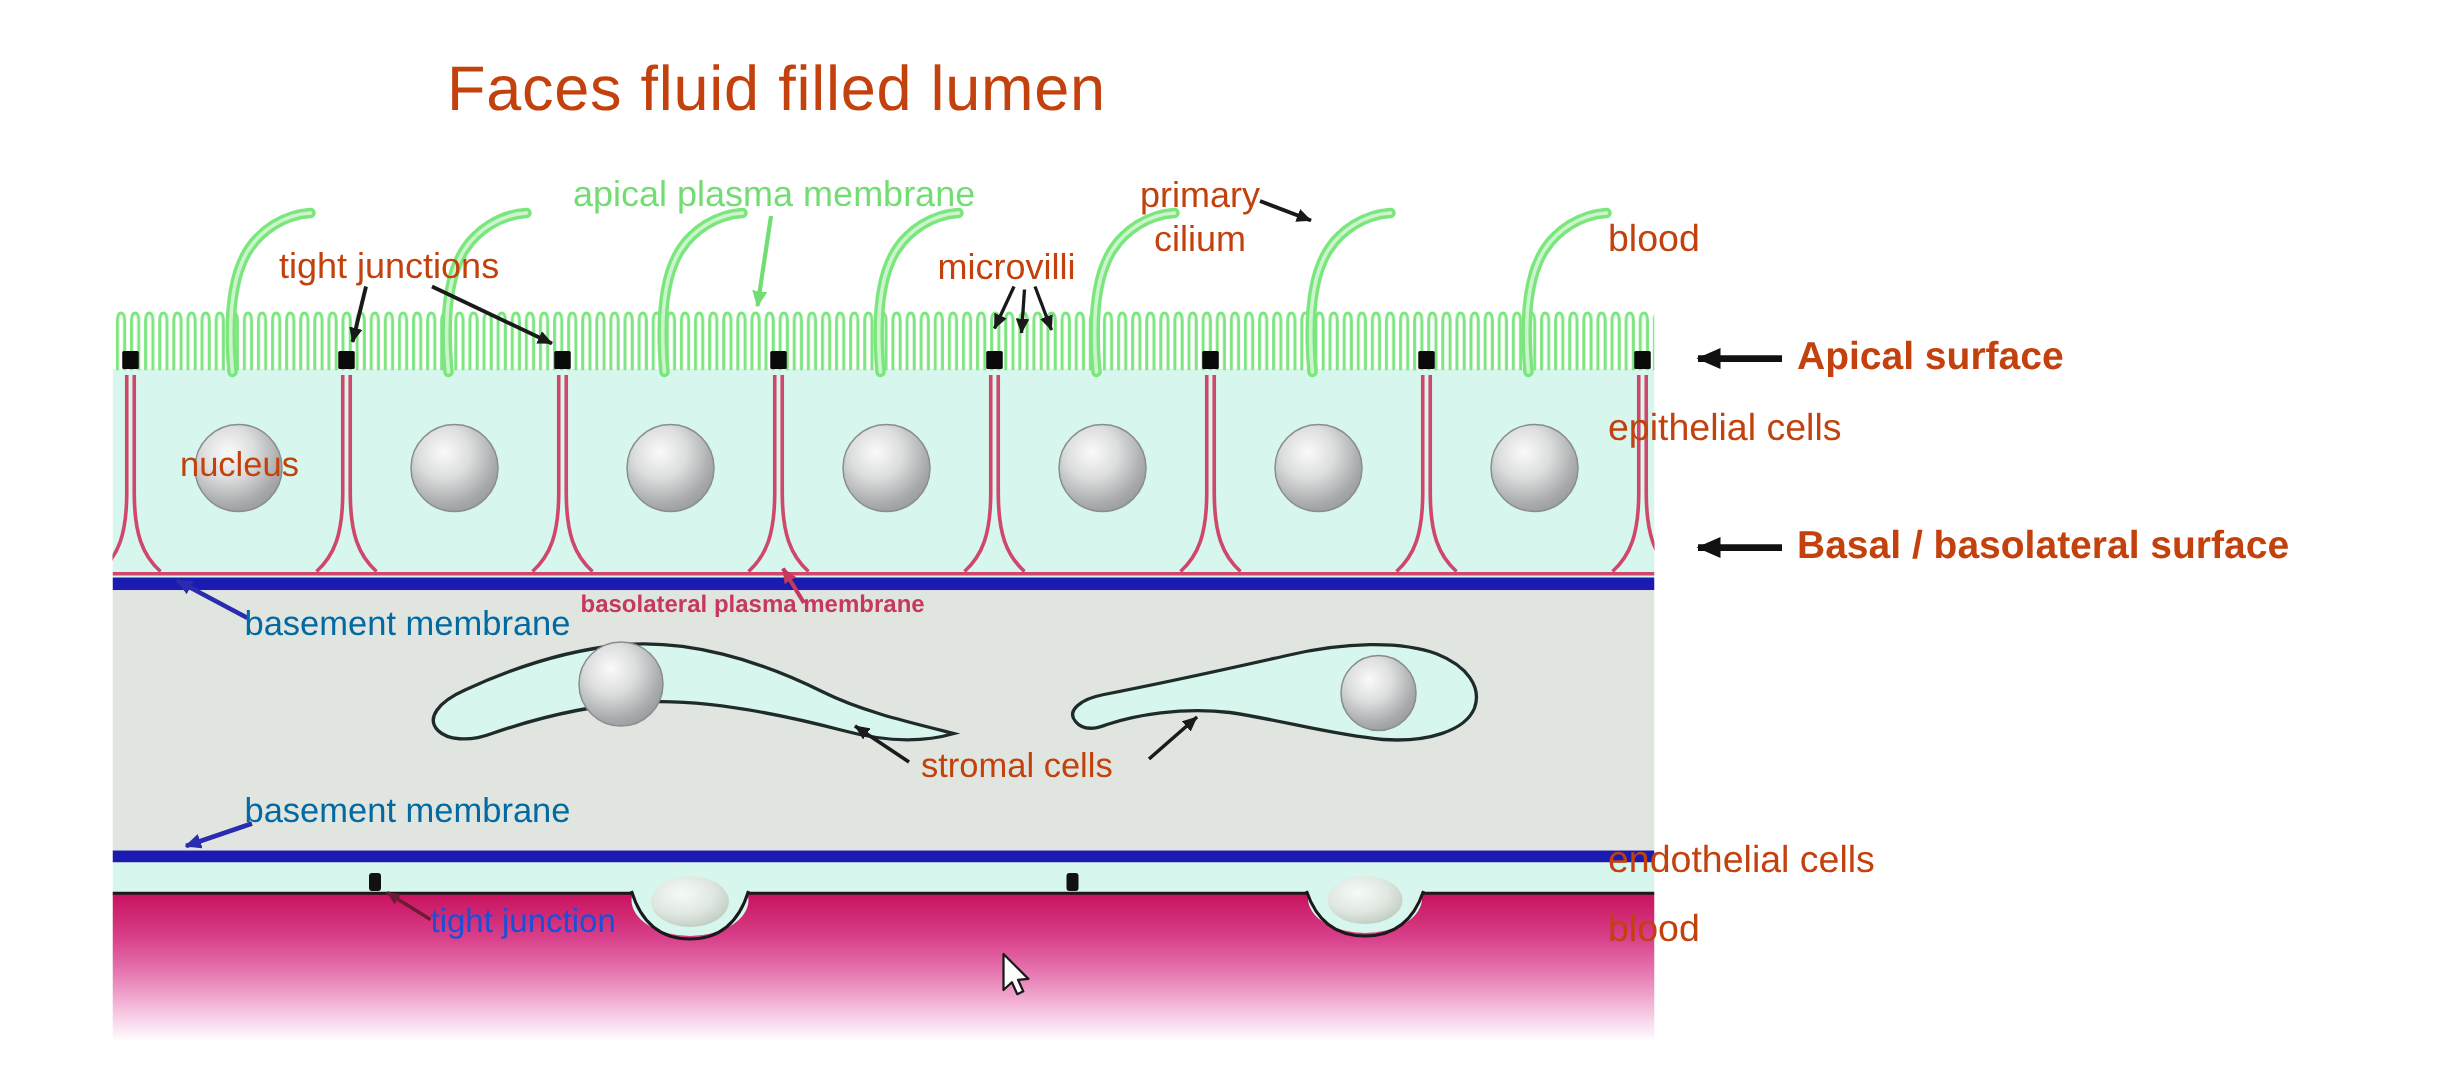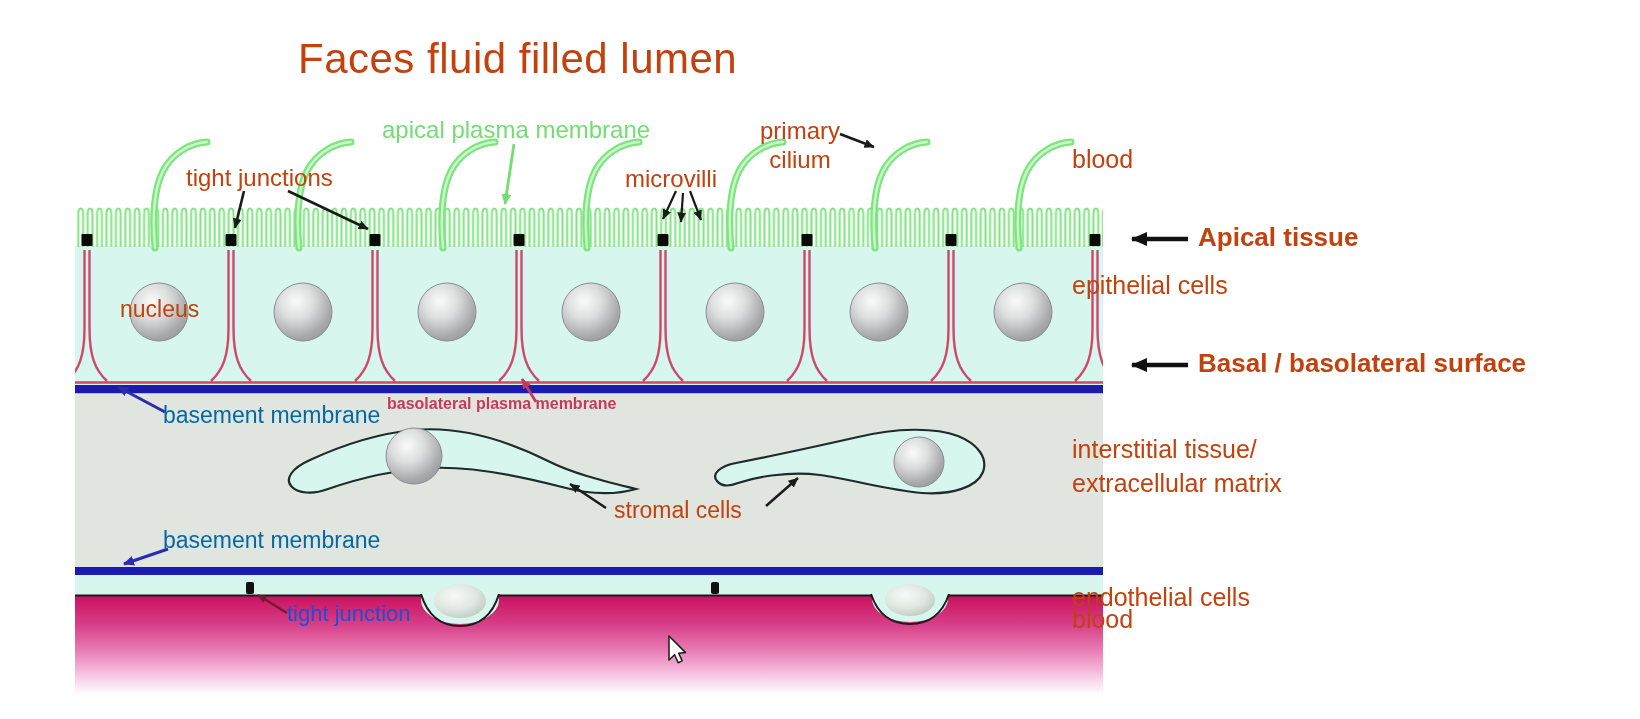--- a/index.html
+++ b/index.html
@@ -196,27 +196,23 @@
   <div>cilium</div>
 </div>
 <div class="lbl d-label" style="left:120px;top:297px;">nucleus</div>
 <div class="lbl d-label blue" style="left:163px;top:403px;">basement membrane</div>
 <div class="lbl red" style="left:387px;top:395px;font-size:16px;font-weight:bold;">basolateral plasma membrane</div>
 <div class="lbl d-label" style="left:614px;top:498px;">stromal cells</div>
 <div class="lbl d-label blue" style="left:163px;top:528px;">basement membrane</div>
 <div class="lbl maroon" style="left:287px;top:602px;font-size:22px;">tight junction</div>
 
 <div class="lbl side" style="left:1072px;top:146px;">blood</div>
-<div class="lbl side-bold" style="left:1198px;top:223px;">Apical tissue</div>
+<div class="lbl side-bold" style="left:1198px;top:223px;">Apical surface</div>
 <div class="lbl side" style="left:1072px;top:272px;">epithelial cells</div>
 <div class="lbl side-bold" style="left:1198px;top:349px;">Basal / basolateral surface</div>
-<div class="lbl side" style="left:1072px;top:432px;line-height:1.36;">
-  <div>interstitial tissue/</div>
-  <div>extracellular matrix</div>
-</div>
-<div class="lbl side" style="left:1072px;top:584px;">endothelial cells</div>
+<div class="lbl side" style="left:1072px;top:560px;">endothelial cells</div>
 <div class="lbl side" style="left:1072px;top:606px;">blood</div>
 
 <svg width="30" height="36" viewBox="0 0 30 36" style="left:665px;top:633px;">
   <polygon points="4,3 4,27 9.6,21.8 13.2,29.8 17.2,27.9 13.7,20.2 20.6,19.6" fill="#fdfdfd" stroke="#1a1a1a" stroke-width="1.5" stroke-linejoin="round"></polygon>
 </svg>
 
 </div>
 
 </body></html>

